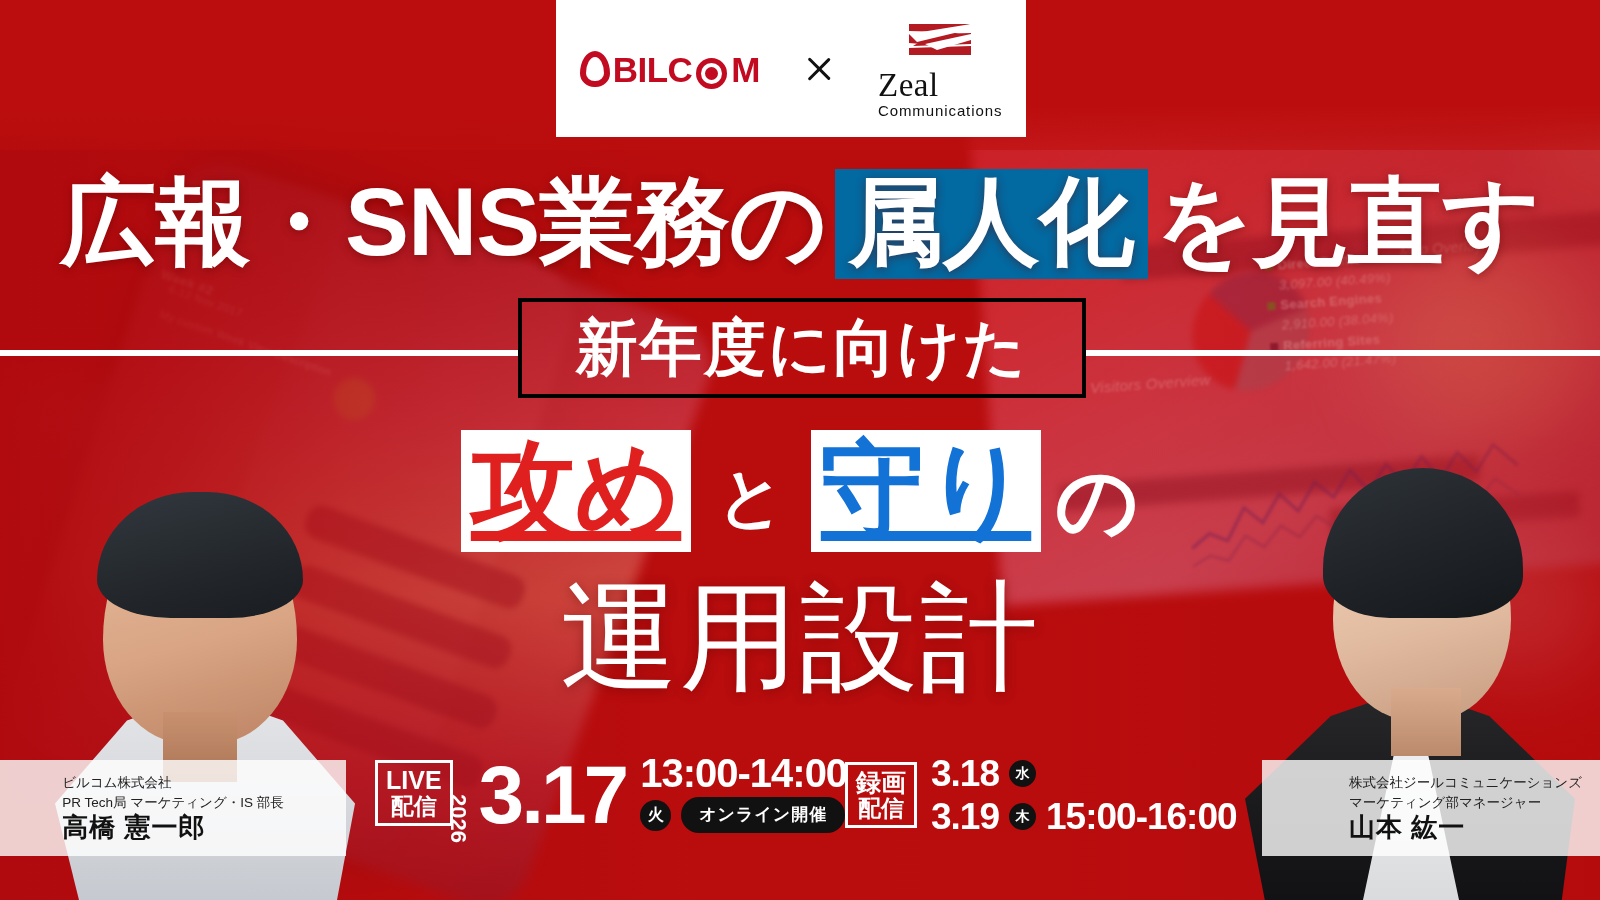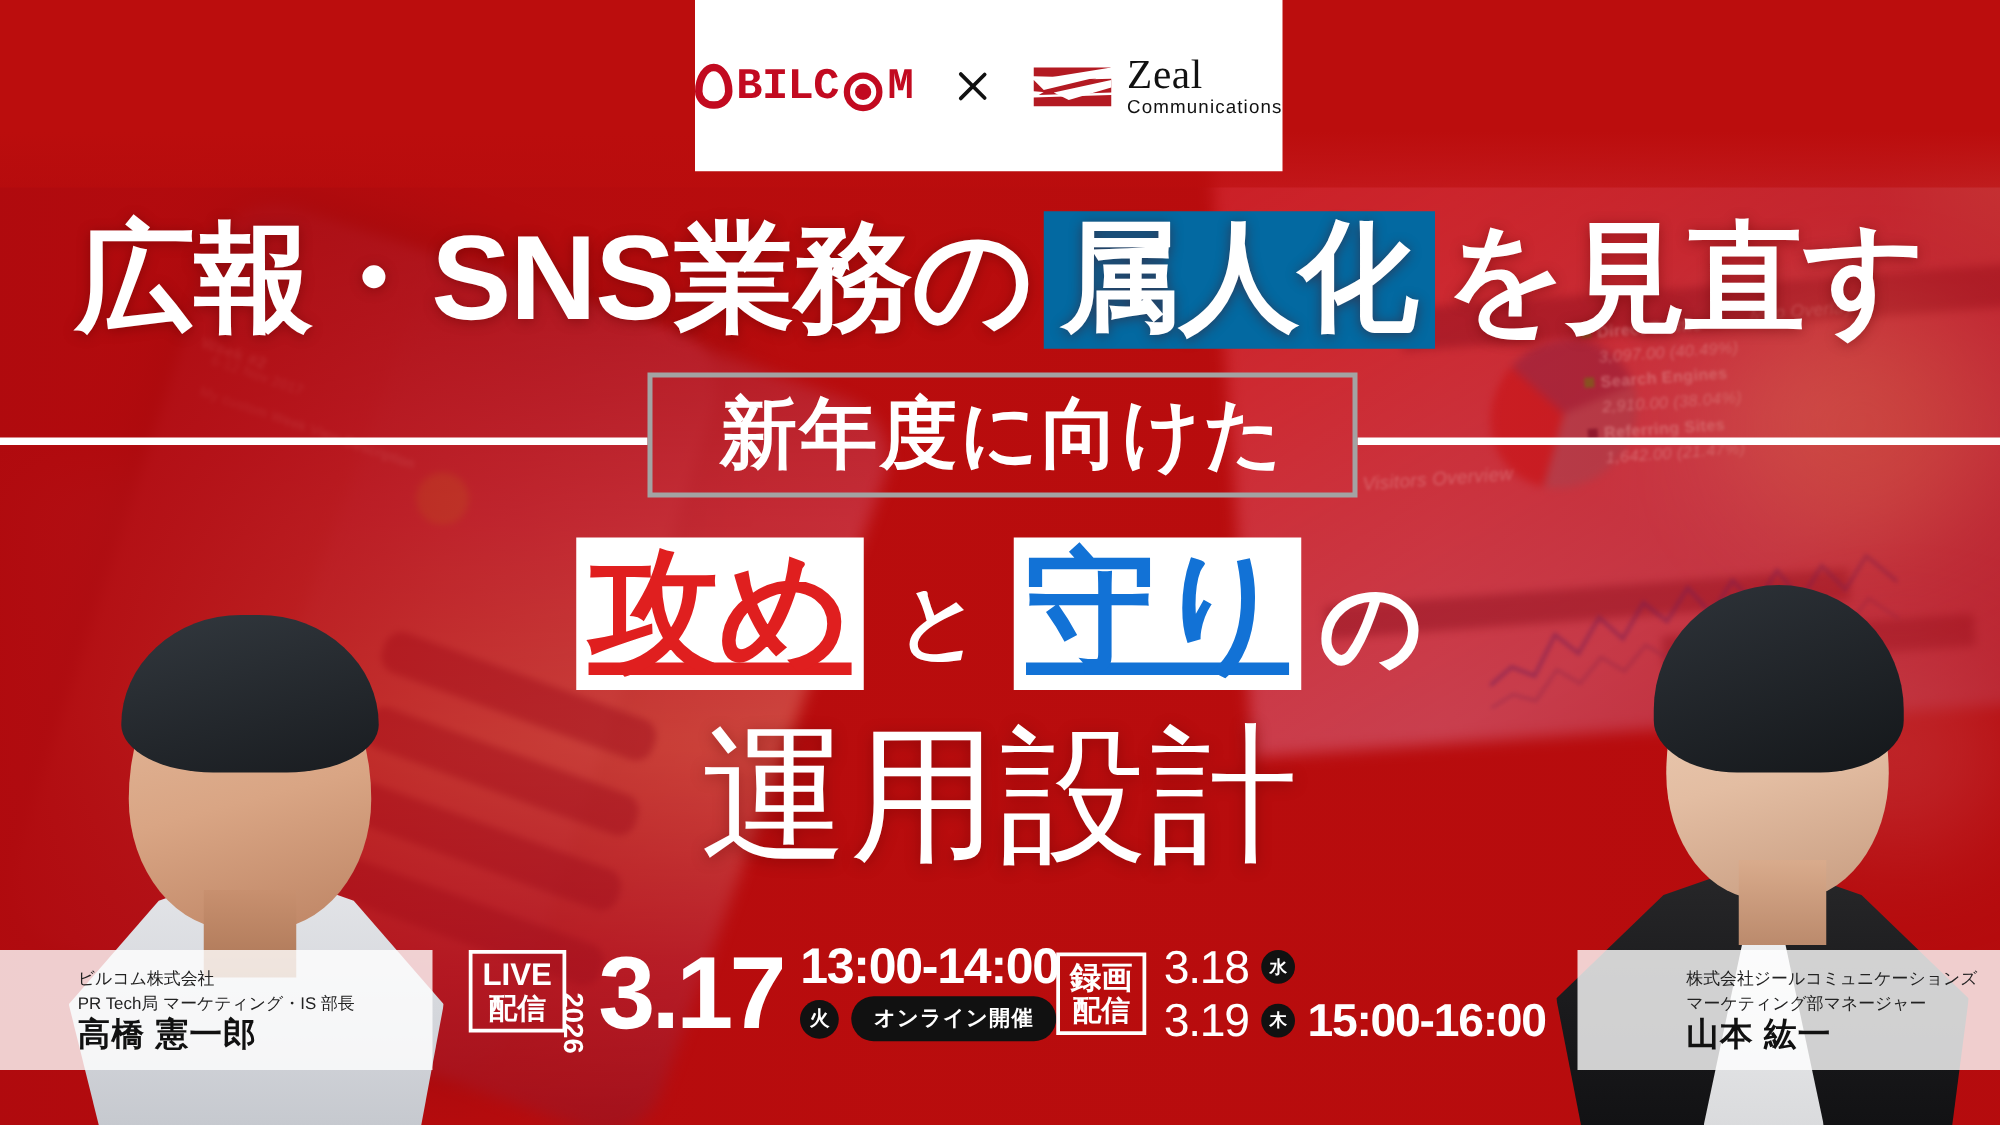--- a/index.html
+++ b/index.html
@@ -91,39 +91,39 @@
     background:#ffffff; display:flex; align-items:center; justify-content:center;
     gap:44px; z-index:40;
   }
   .bilcom { display:flex; align-items:center; gap:3px; }
   .bilcom-drop {
     width:30px; height:36px; border:6px solid #c20a20;
     border-radius:52% 52% 50% 50% / 64% 64% 40% 40%;
     transform:rotate(0deg);
   }
   .bilcom-text {
-    font-family:Liberation Mono, monospace; font-weight:bold; font-size:35px;
+    font-family:Liberation Sans, sans-serif; font-weight:bold; font-size:35px;
     color:#c20a20; letter-spacing:-.5px; line-height:1; position:relative; top:1px;
   }
   .bilcom-o {
     display:inline-flex; align-items:center; justify-content:center;
     width:31px; height:31px; border:5px solid #c20a20; border-radius:50%;
     position:relative; top:5px; margin:0 1px;
   }
   .bilcom-o i { display:block; width:13px; height:13px; border-radius:50%; background:#c20a20; }
   .xmark {
     position:relative; width:30px; height:30px;
   }
   .xmark:before, .xmark:after {
     content:""; position:absolute; left:50%; top:0; width:2.5px; height:30px;
     background:#111; border-radius:2px;
   }
   .xmark:before { transform:translateX(-50%) rotate(45deg); }
   .xmark:after  { transform:translateX(-50%) rotate(-45deg); }
-  .zeal { display:flex; align-items:center; gap:11px; }
+  .zeal { display:flex; align-items:center; gap:11px;flex-direction:column; }
   .zeal-mark { width:66px; height:38px; }
   .zeal-word { line-height:1; }
   .zeal-word .z-main {
     font-family:"Liberation Serif","DejaVu Serif",serif; font-size:33px;
     font-weight:normal; color:#111; letter-spacing:.5px; display:block;
   }
   .zeal-word .z-sub {
     font-family:Liberation Sans, sans-serif; font-size:15px;
     color:#111; letter-spacing:.9px; display:block; margin-top:1px;
   }
@@ -144,21 +144,21 @@
   }
 
   .rule-left, .rule-right {
     position:absolute; top:350px; height:6px; background:#fff; z-index:29;
   }
   .rule-left  { left:0px;    width:518px; }
   .rule-right { left:1086px; width:514px; }
 
   .hl-line2-box {
     position:absolute; left:518px; top:298px; width:568px; height:100px;
-    border:4px solid #a3a3a3; display:flex; align-items:center; justify-content:center;
+    border:4px solid #000000; display:flex; align-items:center; justify-content:center;
     z-index:31;
   }
   .hl-line2-box span {
     font-weight:bold; font-size:62px; color:#fff; letter-spacing:2px;
     white-space:nowrap; line-height:1;
   }
 
   .hl-line3 {
     position:absolute; left:0; top:428px; width:1600px; height:126px;
     display:flex; align-items:center; justify-content:center; white-space:nowrap;
@@ -231,21 +231,21 @@
   }
   .pill {
     background:#111; color:#fff; border-radius:18px; padding:6px 18px 7px;
     font-size:17px; font-weight:bold; letter-spacing:1px; white-space:nowrap;
   }
 
   
   .recorded { position:absolute; left:845px; top:10px; display:flex; align-items:center; gap:14px; }
   .rec-rows { display:flex; flex-direction:column; gap:6px; }
   .rec-row { display:flex; align-items:center; gap:10px; white-space:nowrap; }
-  .rec-date { font-weight:normal; font-size:37px; color:#fff; line-height:1; letter-spacing:-1px; }
+  .rec-date { font-weight:bold; font-size:37px; color:#fff; line-height:1; letter-spacing:-1px; }
   .rec-time { font-weight:bold; font-size:37px; color:#fff; line-height:1; letter-spacing:-1px; }
   .daybadge.sm { width:27px; height:27px; font-size:14px; }
 
   
   .portrait {
     position:absolute; bottom:0; z-index:20; overflow:hidden;
   }
   .portrait .head {
     position:absolute; border-radius:48% 48% 44% 44% / 56% 56% 44% 44%;
   }

